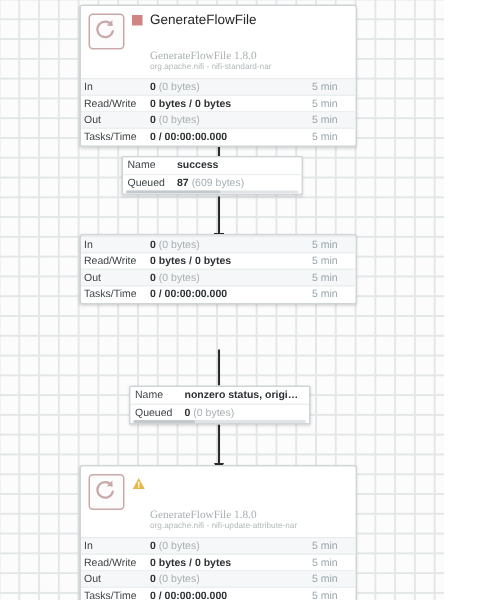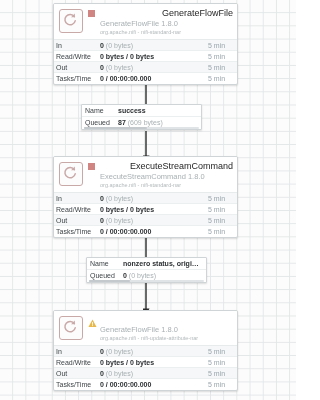--- a/index.html
+++ b/index.html
@@ -62,21 +62,20 @@
   .proc-type-icon svg { display: block; }
   .proc-head-text {
     margin-left: 5px;
     min-width: 0;
     flex: 1 1 auto;
     padding-top: 0px;
   }
   .proc-title-row {
     display: flex;
     align-items: center;
-    justify-content: space-between;
   }
   .status-square {
     width: 7px;
     height: 7px;
     background: #d18582;
     flex: 0 0 7px;
     margin-right: 5px;
   }
   .status-warn {
     width: 9px;
@@ -91,24 +90,25 @@
     color: #262626;
     line-height: 10px;
     white-space: nowrap;
     overflow: hidden;
     text-overflow: ellipsis;
   }
   .proc-subtype {
     font-size: 7.5px;
     color: #a9b0b3;
     line-height: 9px;
-    margin-top: 1px;
+    margin-top: 14px;
     margin-left: 12px;
     white-space: nowrap;
     overflow: hidden;
+    font-family: Liberation Serif, serif;
   }
   .proc-bundle {
     font-size: 5.5px;
     color: #b3b9bb;
     line-height: 7px;
     margin-top: 1px;
     margin-left: 12px;
     white-space: nowrap;
     overflow: hidden;
   }
@@ -268,36 +268,20 @@
     <div class="conn-row r2">
       <span class="conn-key">Queued</span>
       <span class="conn-val"><span>87</span> <span class="muted">(609 bytes)</span></span>
     </div>
     <div class="conn-scroll">
         <i style="width:55%"></i>
       </div>
   </div>
 
   <div class="processor" id="proc-1" style="left:53px; top:156px;">
-    <div class="proc-head">
-      <div class="proc-type-icon">
-        <svg width="20" height="20" viewBox="0 0 20 20">
-          <path d="M14.4 6.6 A5.2 5.2 0 1 0 15.2 10.8" fill="none" stroke="#c9a8a8" stroke-width="1.5" stroke-linecap="round"></path>
-          <path d="M14.9 3.4 L14.9 7.2 L11.1 7.2 Z" fill="#c9a8a8"></path>
-        </svg>
-      </div>
-      <div class="proc-head-text">
-        <div class="proc-title-row">
-          <span class="status-square"></span>
-          <span class="proc-name">ExecuteStreamCommand</span>
-        </div>
-        <div class="proc-subtype">ExecuteStreamCommand 1.8.0</div>
-        <div class="proc-bundle">org.apache.nifi - nifi-standard-nar</div>
-      </div>
-    </div>
     <div class="proc-stats">
       <div class="stat-row alt">
         <span class="stat-label">In</span>
         <span class="stat-value"><b>0</b> <span class="muted">(0 bytes)</span></span>
         <span class="stat-time">5 min</span>
       </div>
       <div class="stat-row">
         <span class="stat-label">Read/Write</span>
         <span class="stat-value"><b>0 bytes / 0 bytes</b> <span class="muted"></span></span>
         <span class="stat-time">5 min</span>

